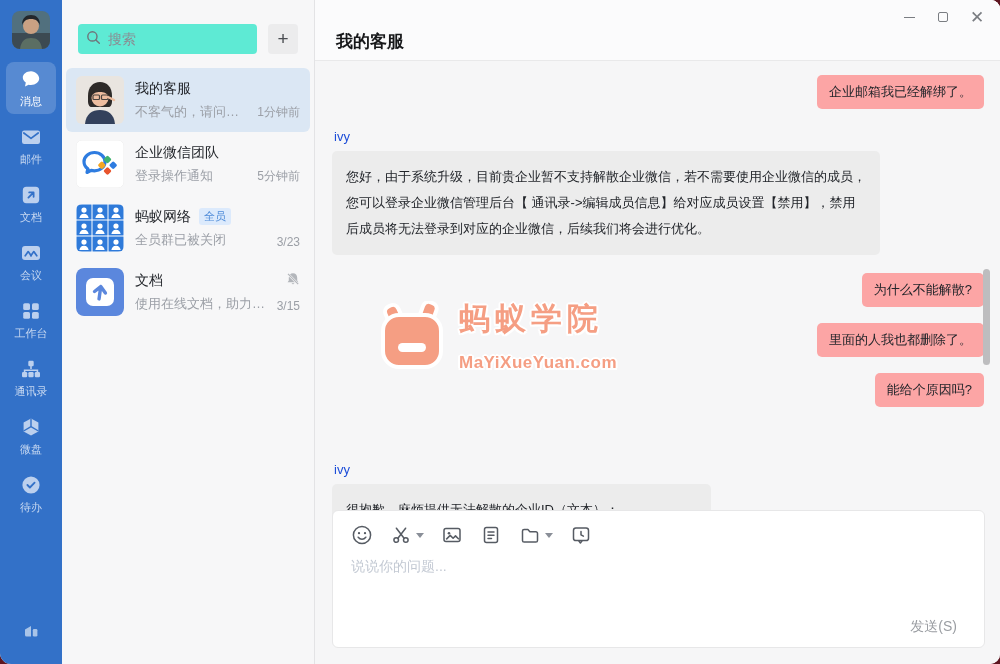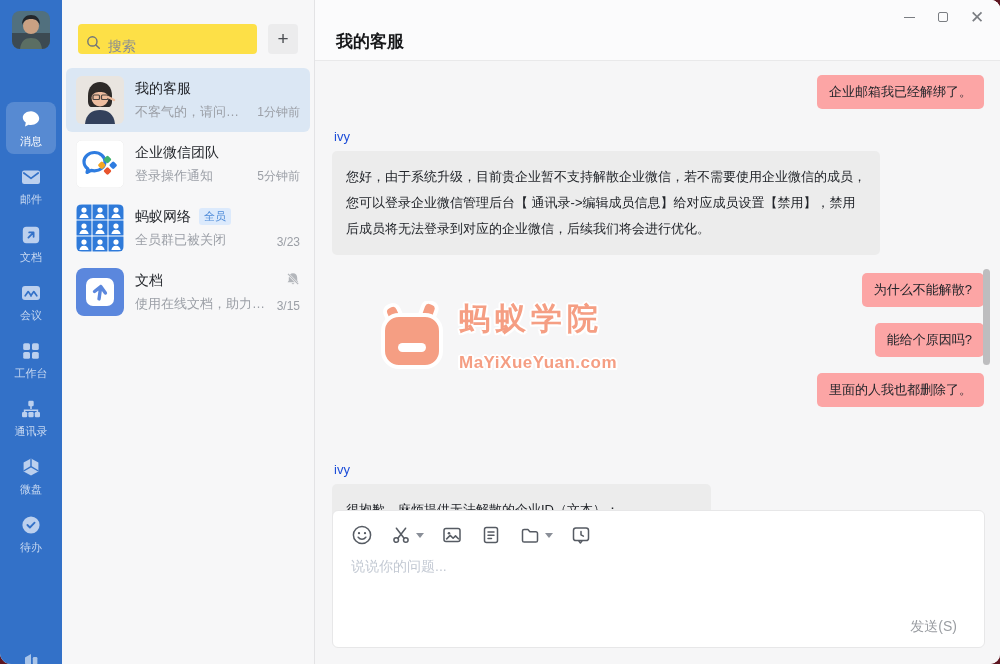--- a/index.html
+++ b/index.html
@@ -2,36 +2,36 @@
 <html><head>
 <meta charset="utf-8">
 <style>
   * { margin:0; padding:0; box-sizing:border-box; }
   html,body { width:1000px; height:664px; overflow:hidden; background:#5E1520;
               font-family:"Liberation Sans","DejaVu Sans",sans-serif; }
   .window { width:1000px; height:664px; display:flex; overflow:hidden;
             border-radius:0 9px 10px 11px; background:#f6f6f7; }
 
   
-  .sidebar { width:62px; background:#3371C8; display:flex; flex-direction:column; align-items:center; flex-shrink:0;gap:40px; }
+  .sidebar { width:62px; background:#3371C8; display:flex; flex-direction:column; align-items:center; flex-shrink:0; }
   .side-avatar { width:38px; height:38px; border-radius:8px; margin-top:11px; overflow:hidden; flex-shrink:0; }
   .side-nav { margin-top:13px; display:flex; flex-direction:column; align-items:center; }
   .side-item { width:50px; height:52px; margin-bottom:6px; display:flex; flex-direction:column;
                align-items:center; justify-content:center; gap:3px; border-radius:8px; cursor:pointer; }
   .side-item .lbl { font-size:11px; color:#C7D8F1; }
   .side-item svg { display:block; }
   .side-item.active { background:rgba(255,255,255,.18); }
   .side-item.active .lbl { color:#fff; }
   .side-spacer { flex:1; }
   .side-bottom { margin-bottom:16px; }
 
   
   .chatlist { width:253px; background:#f7f7f8; border-right:1px solid #e3e3e5; flex-shrink:0; display:flex; flex-direction:column; }
   .search-row { display:flex; align-items:center; margin:24px 16px 14px 16px; gap:11px; }
-  .search-box { flex:1; height:30px; background:#fde047; border-radius:4px; display:flex; align-items:flex-end; padding:0 8px; }
+  .search-box { flex:1; height:30px; background:#5eead4; border-radius:4px; display:flex; align-items:center; padding:0 8px; }
   .search-box input { border:0; outline:0; background:transparent; font-size:14px; color:#333; width:100%; margin-left:7px;
                       font-family:inherit; }
   .search-box input::placeholder { color:#8a8d93; }
   .add-btn { width:30px; height:30px; background:#ececed; border-radius:4px; border:0; font-size:19px; line-height:28px;
              color:#4a4d52; cursor:pointer; font-family:inherit; }
   .chat-item { display:flex; align-items:center; height:64px; margin:0 4px; padding:0 10px 0 10px; border-radius:6px; cursor:pointer; }
   .chat-item.selected { background:#DBE7F4; }
   .chat-item + .chat-item { margin-top:0; }
   .ci-avatar { width:48px; height:48px; border-radius:6px; overflow:hidden; flex-shrink:0; }
   .ci-body { flex:1; min-width:0; margin-left:11px; }
@@ -353,22 +353,22 @@
         </div>
       </div>
 
       <div class="messages">
         <div class="bubble msg-out">企业邮箱我已经解绑了。</div>
 
         <div class="sender">ivy</div>
         <div class="bubble msg-in">您好，由于系统升级，目前贵企业暂不支持解散企业微信，若不需要使用企业微信的成员，您可以登录企业微信管理后台【 通讯录-&gt;编辑成员信息】给对应成员设置【禁用】，禁用后成员将无法登录到对应的企业微信，后续我们将会进行优化。</div>
 
         <div class="bubble msg-out">为什么不能解散?</div>
+        <div class="bubble msg-out">里面的人我也都删除了。</div>
         <div class="bubble msg-out">能给个原因吗?</div>
-        <div class="bubble msg-out">里面的人我也都删除了。</div>
 
         <div class="timestamp">11:24</div>
 
         <div class="sender">ivy</div>
         <div class="bubble msg-in">很抱歉，麻烦提供无法解散的企业ID（文本）：
 
 操作解散的管理员绑定企业微信的手机号或微信号（文本）：</div>
       </div>
 
       <div class="scroll-thumb"></div>

